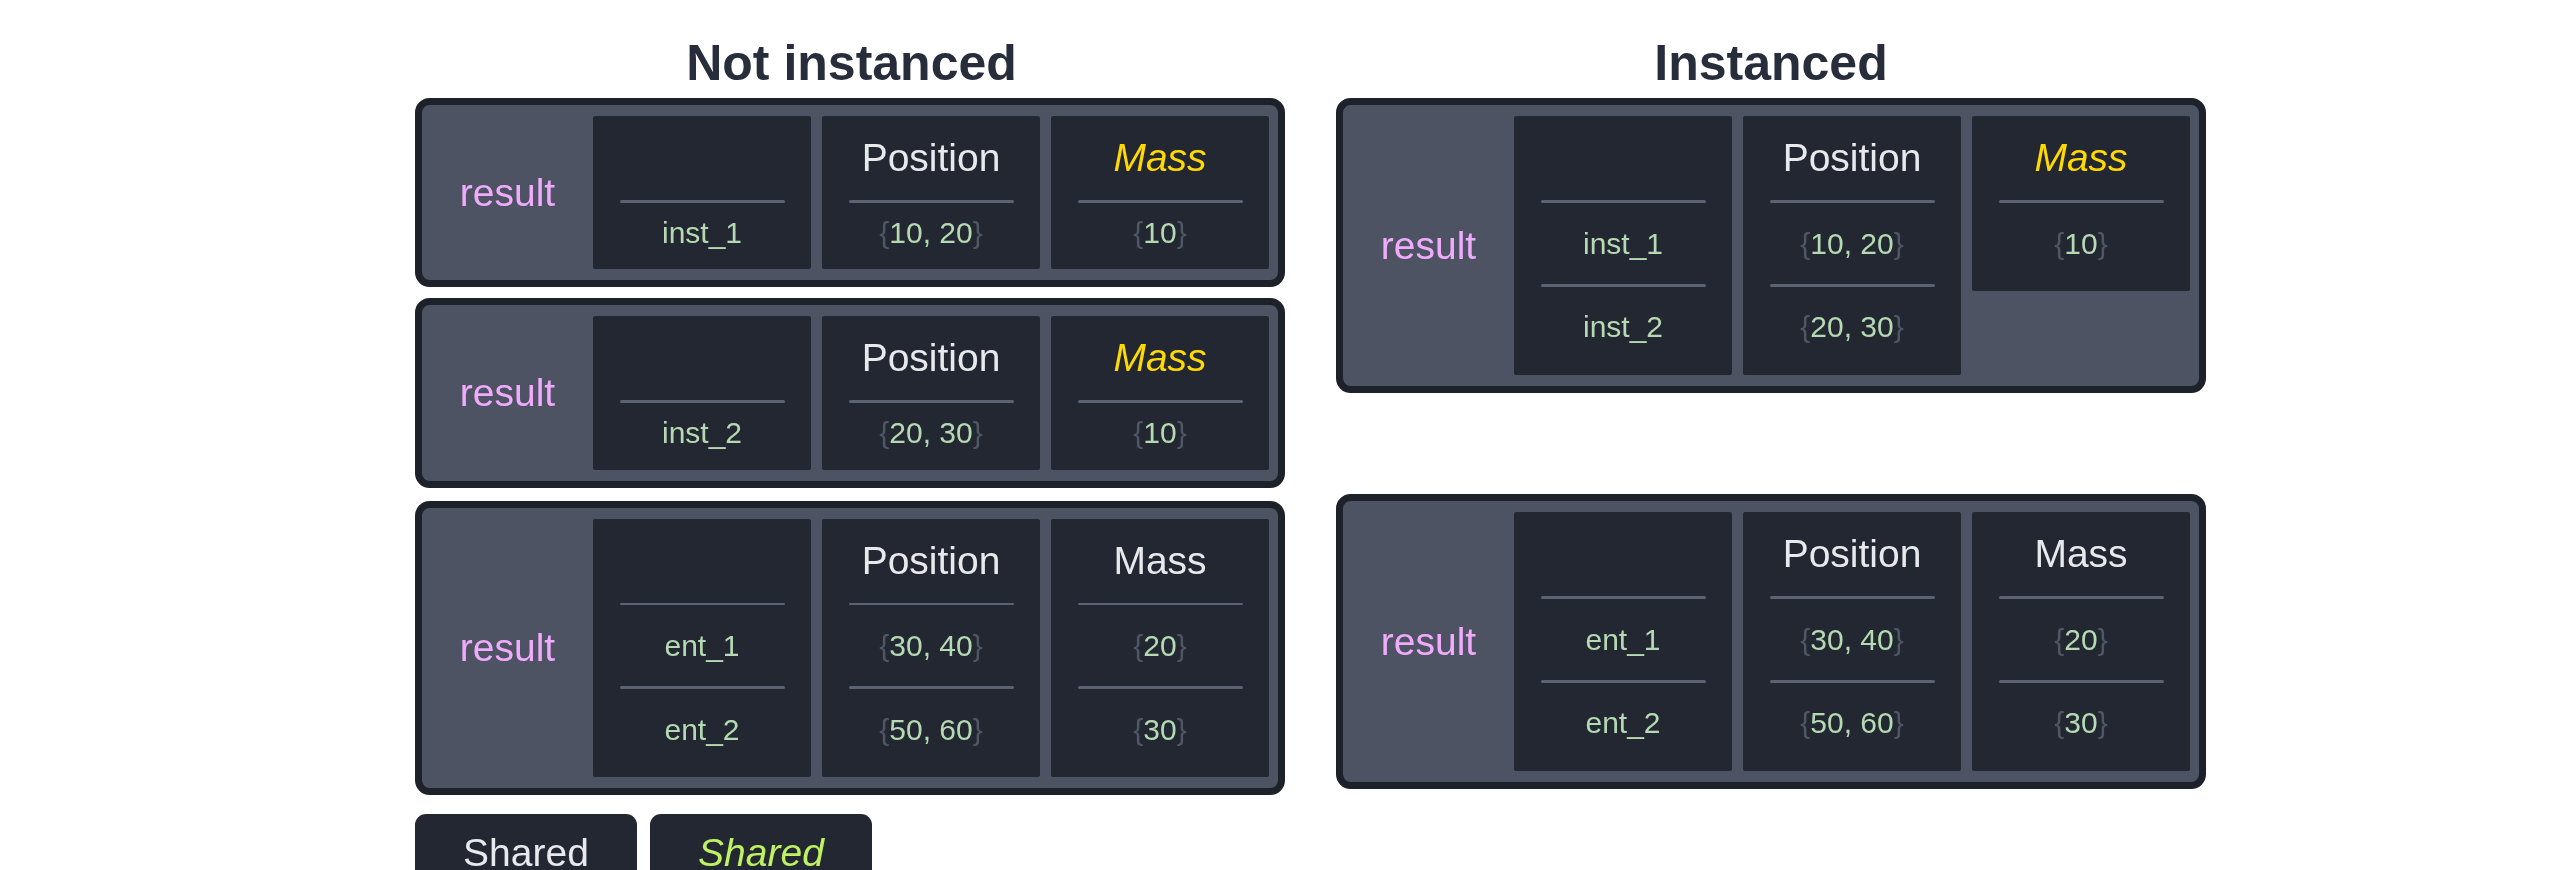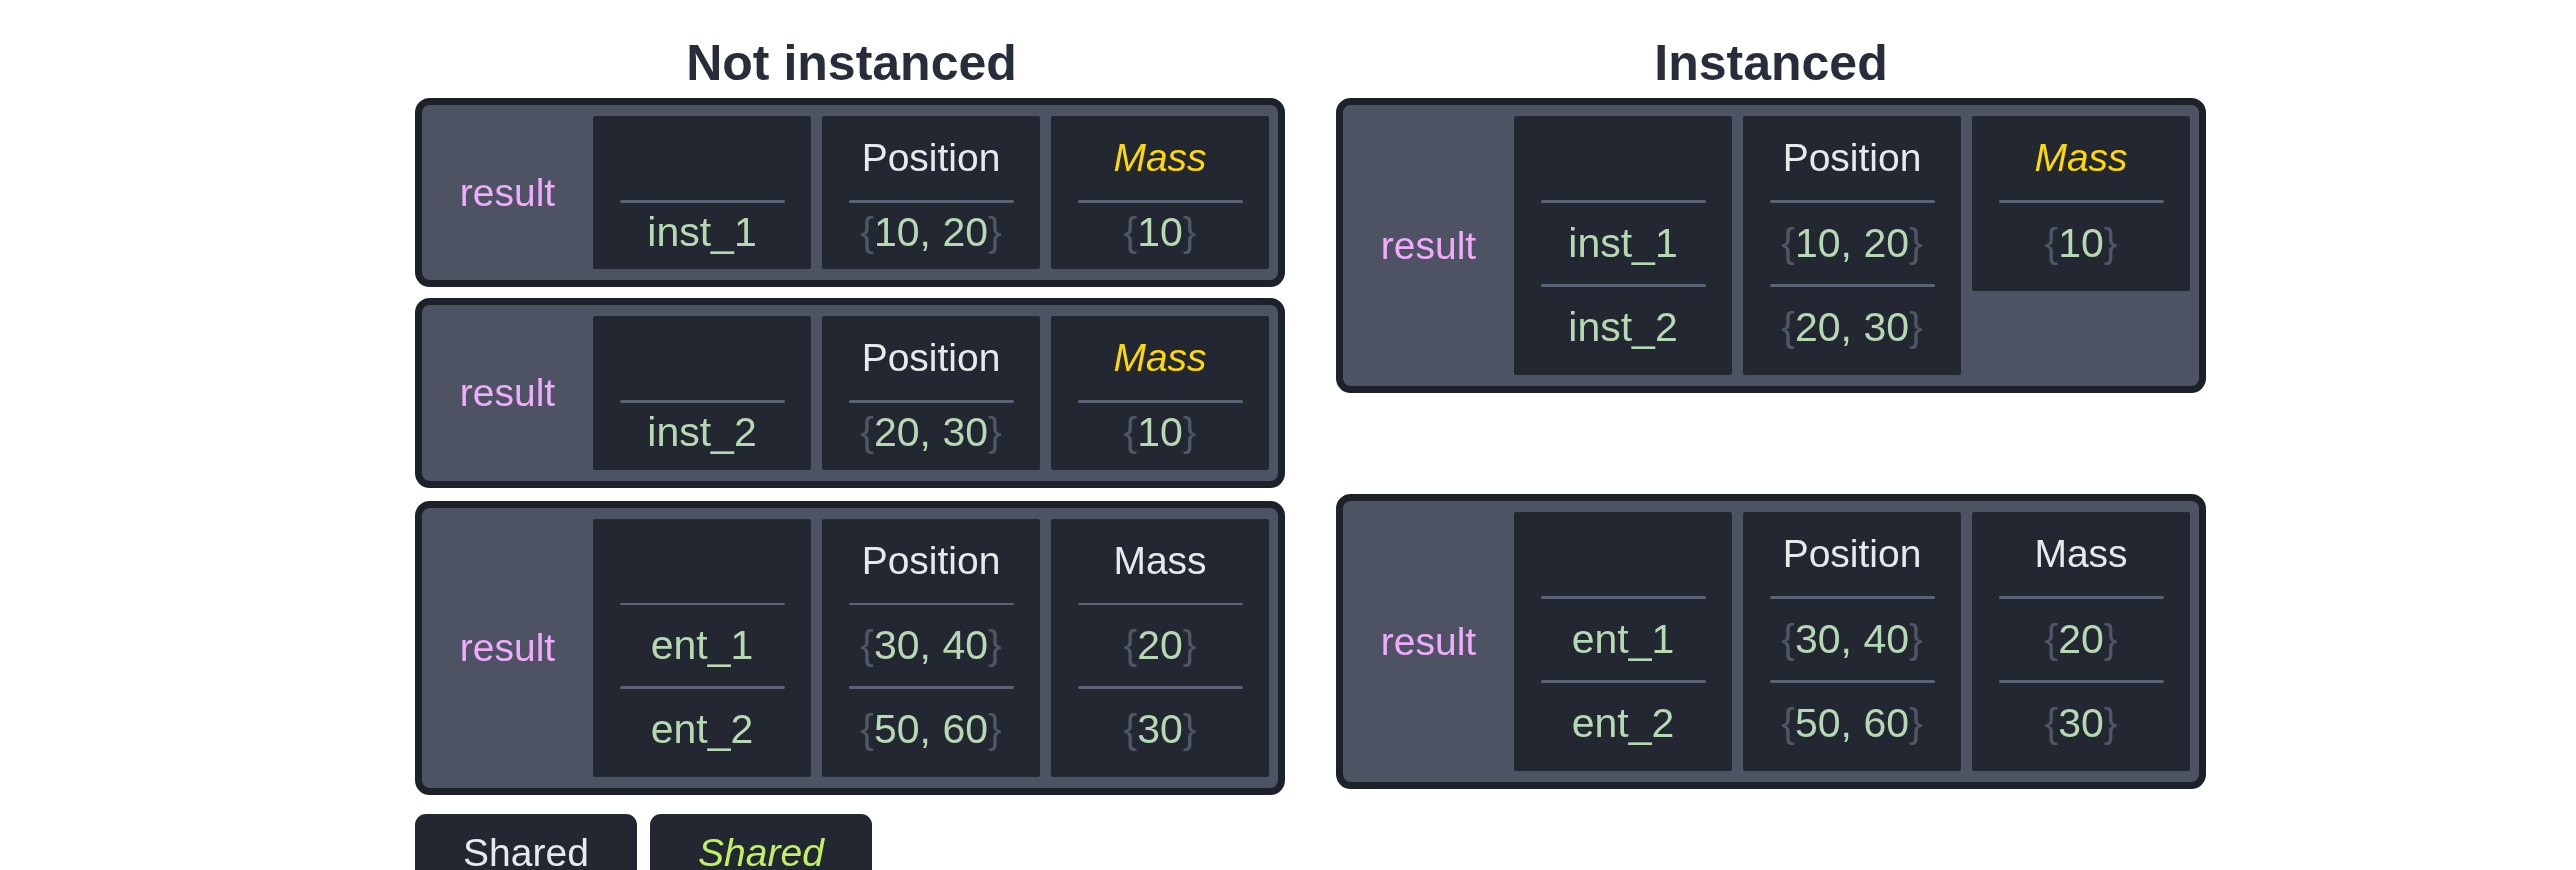--- a/index.html
+++ b/index.html
@@ -14,21 +14,21 @@
   .mt12{margin-top:11px;} .mt14{margin-top:13px;} .mt20{margin-top:18.4px;} .mt110{margin-top:101px;}
   .result-label{width:171px;flex:none;align-self:center;text-align:center;font-size:39px;color:#f0abfc;}
   .cols{display:flex;gap:11px;align-items:flex-start;}
   .colcell{box-sizing:border-box;width:218px;background:#232731;border-radius:2px;
            display:flex;flex-direction:column;align-items:center;padding-bottom:7.3px;text-align:center;}
   .hdr{height:84px;width:100%;display:flex;align-items:center;justify-content:center;
        font-size:39px;color:#e8e9ed;}
   .hdr.shared{color:#ffd900;font-style:italic;}
   .divider{width:165px;height:2.8px;flex:none;background:#5b6273;border-radius:1.8px;}
   .val{height:59px;width:100%;display:flex;align-items:center;justify-content:center;
-       font-size:41px;color:#b5dab3;white-space:pre;}
+       font-size:30px;color:#b5dab3;white-space:pre;}
   .qtable.multi .val{height:81px;}
   .brace{color:#4f5665;}
   .legend{display:flex;gap:13px;}
   .legend-chip{box-sizing:border-box;height:79px;min-width:222px;padding:0 42px;background:#232731;border-radius:11px;
                display:flex;align-items:center;justify-content:center;font-size:39px;color:#e8e9ed;}
   .legend-chip.shared{color:#bef264;font-style:italic;}
 </style>
 </head>
 <body>
 

